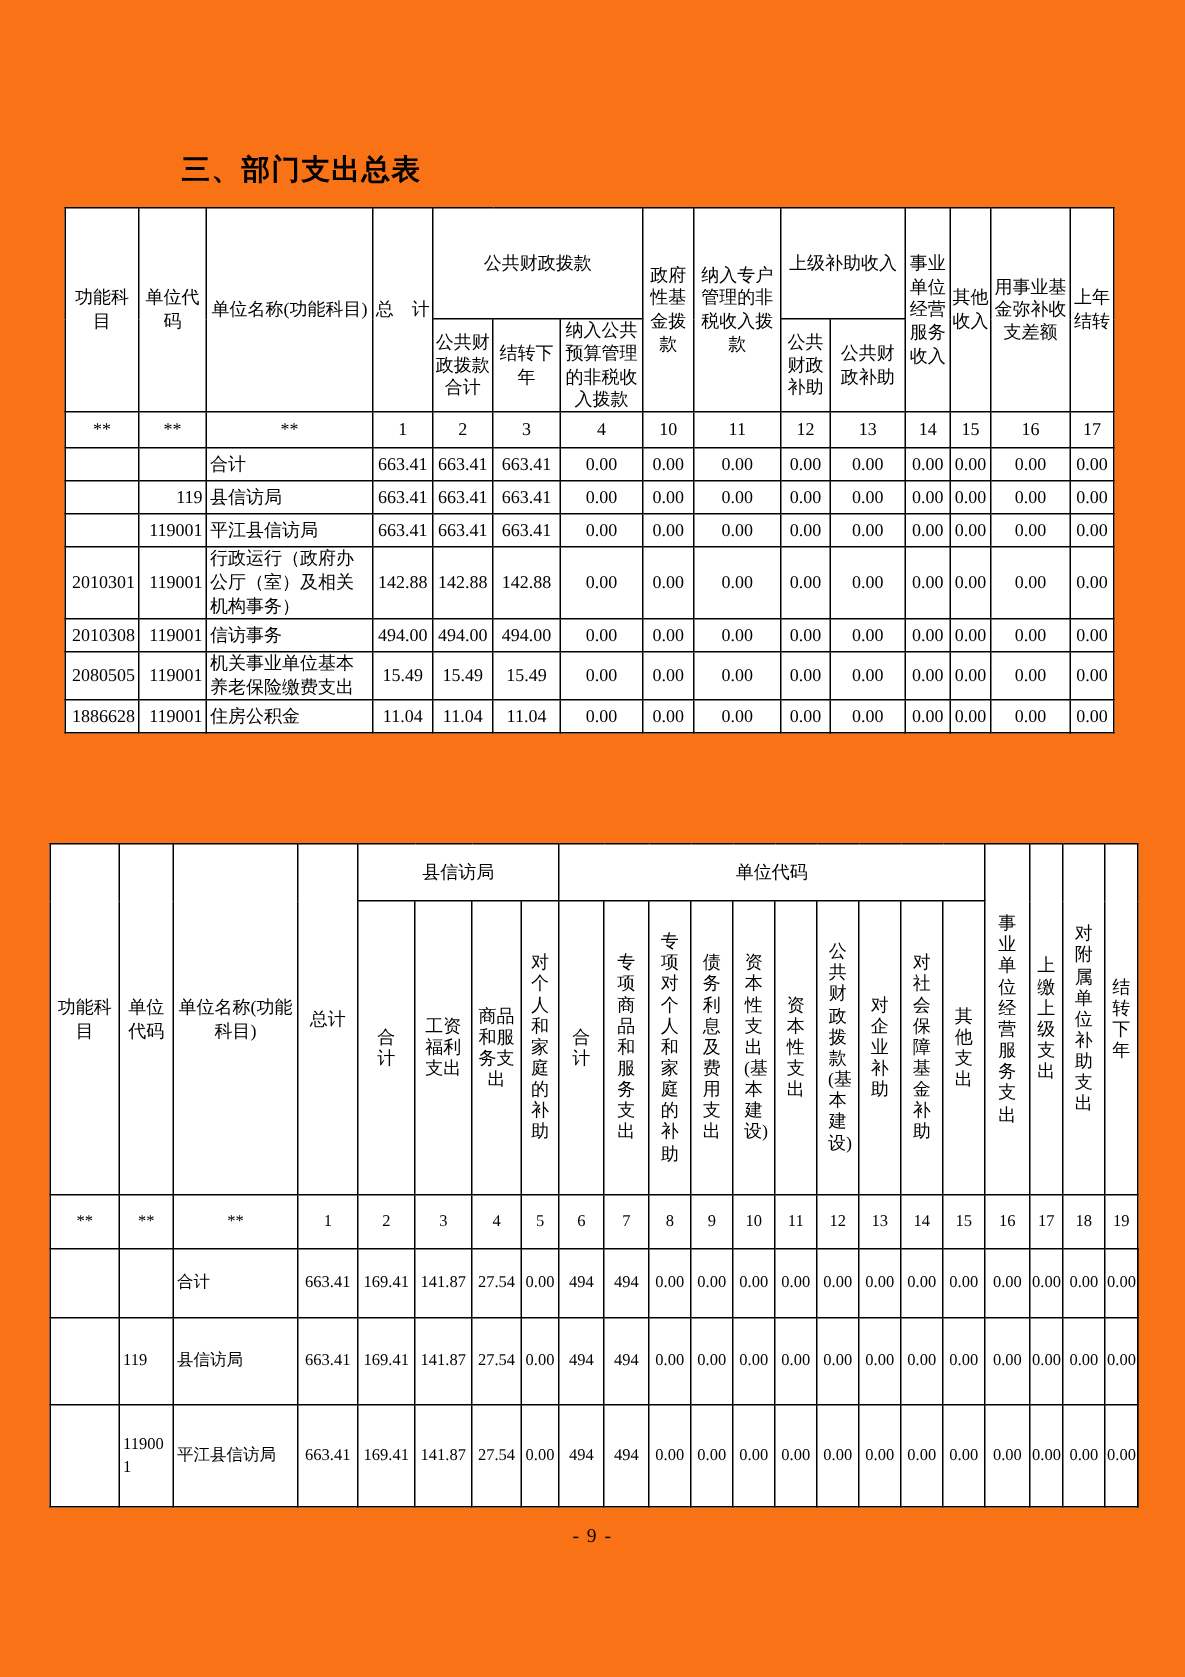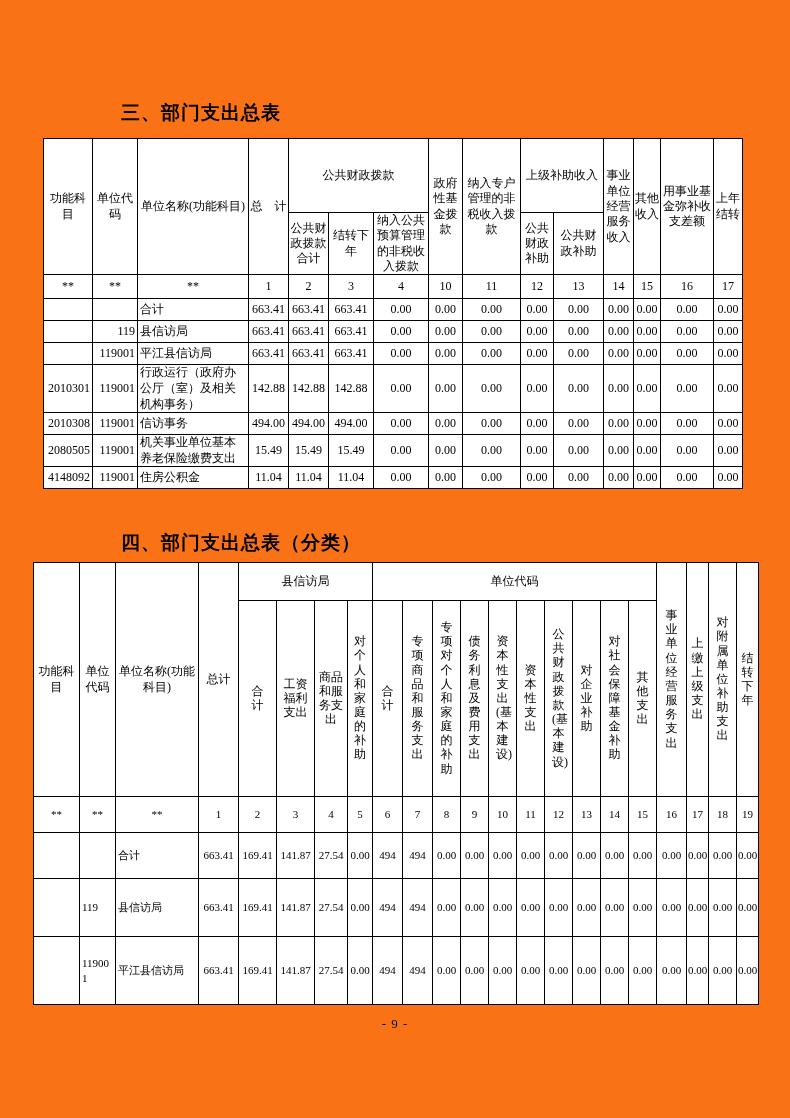--- a/index.html
+++ b/index.html
@@ -209,40 +209,39 @@
           <td>0.00</td>
           <td>0.00</td>
           <td>0.00</td>
           <td>0.00</td>
           <td>0.00</td>
           <td>0.00</td>
           <td>0.00</td>
           <td>0.00</td>
         </tr>
         <tr>
-          <td>4148092</td>
+          <td>1886628</td>
           <td>119001</td>
           <td>住房公积金</td>
           <td>11.04</td>
           <td>11.04</td>
           <td>11.04</td>
           <td>0.00</td>
           <td>0.00</td>
           <td>0.00</td>
           <td>0.00</td>
           <td>0.00</td>
           <td>0.00</td>
           <td>0.00</td>
           <td>0.00</td>
           <td>0.00</td>
         </tr>
       </tbody>
   </table>
 
-  <h2 class="doc-title" id="t4-title">四、部门支出总表（分类）</h2>
 
   <table id="t4">
     <colgroup>
       <col style="width:46px">
         <col style="width:36px">
         <col style="width:83px">
       <col style="width:40px">
         <col style="width:38px">
         <col style="width:38px">
       <col style="width:33px">

